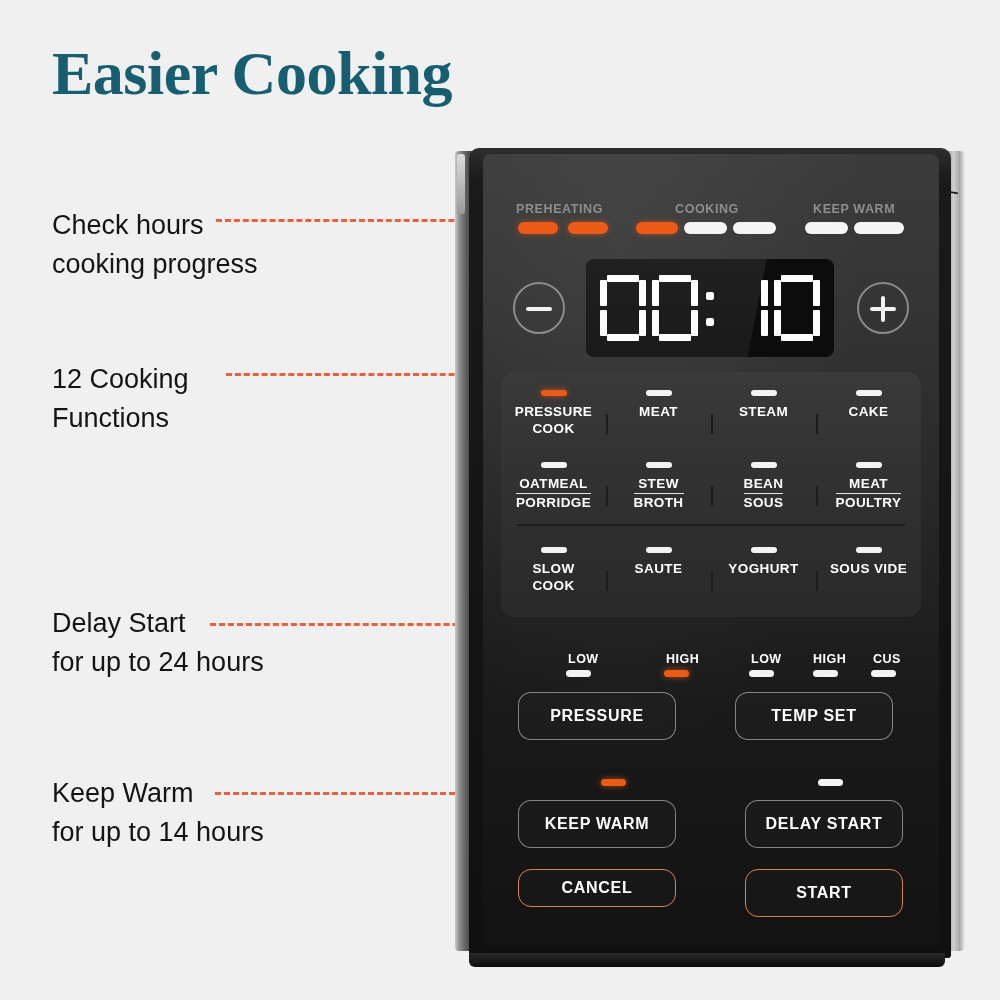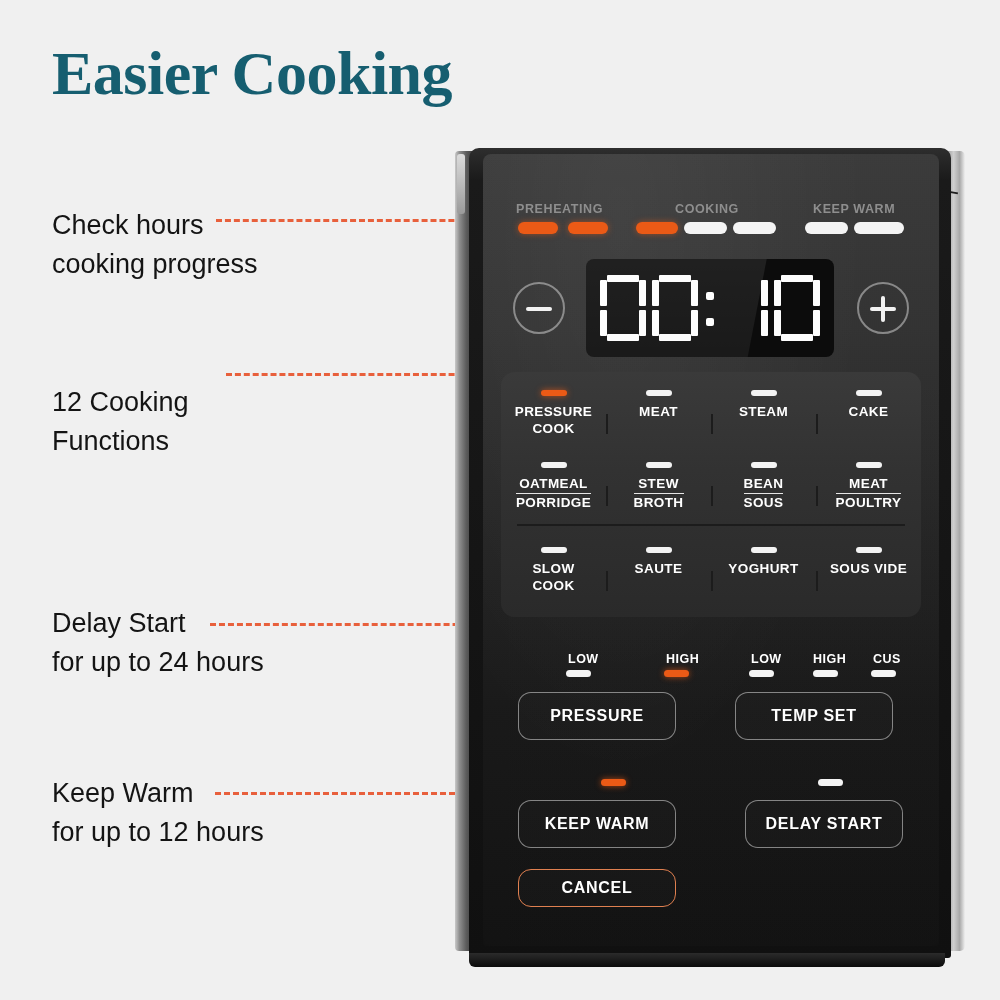--- a/index.html
+++ b/index.html
@@ -260,31 +260,31 @@
 </style>
 </head>
 <body>
 
 <div id="title">Easier Cooking</div>
 
 <div class="anno" style="left:52px; top:206px;">
   <span>Check hours</span>
   <span class="l2">cooking progress</span>
 </div>
-<div class="anno" style="left:52px; top:360px;margin-top:23px;">
+<div class="anno" style="left:52px; top:360px;">
   <span>12 Cooking</span>
   <span class="l2">Functions</span>
 </div>
 <div class="anno" style="left:52px; top:604px;">
   <span>Delay Start</span>
   <span class="l2">for up to 24 hours</span>
 </div>
 <div class="anno" style="left:52px; top:774px;">
   <span>Keep Warm</span>
-  <span class="l2">for up to 12 hours</span>
+  <span class="l2">for up to 14 hours</span>
 </div>
 
 <div class="leader" style="left:216px; top:219px; width:292px;"></div>
 <div class="dot" style="left:498px; top:209px;"></div>
 
 <div class="leader" style="left:226px; top:373px; width:282px;"></div>
 <div class="dot" style="left:500px; top:363px;"></div>
 
 <div class="leader" style="left:210px; top:623px; width:545px;"></div>
 <div class="leader-v" style="left:752px; top:623px; height:167px;"></div>
@@ -478,15 +478,16 @@
     <div class="rbtn" style="left:35px;  top:538px; width:158px; height:48px;">PRESSURE</div>
     <div class="rbtn" style="left:252px; top:538px; width:158px; height:48px;">TEMP SET</div>
 
     <div class="mini-led on" style="left:118px; top:625px;"></div>
     <div class="mini-led" style="left:335px; top:625px;"></div>
 
     <div class="rbtn" style="left:35px;  top:646px; width:158px; height:48px;">KEEP WARM</div>
     <div class="rbtn" style="left:262px; top:646px; width:158px; height:48px;">DELAY START</div>
 
     <div class="rbtn accent" style="left:35px;  top:715px; width:158px; height:38px;">CANCEL</div>
+    <div class="rbtn accent" style="left:262px; top:715px; width:158px; height:48px;">START</div>
 
   </div>
 </div>
 
 </body></html>

